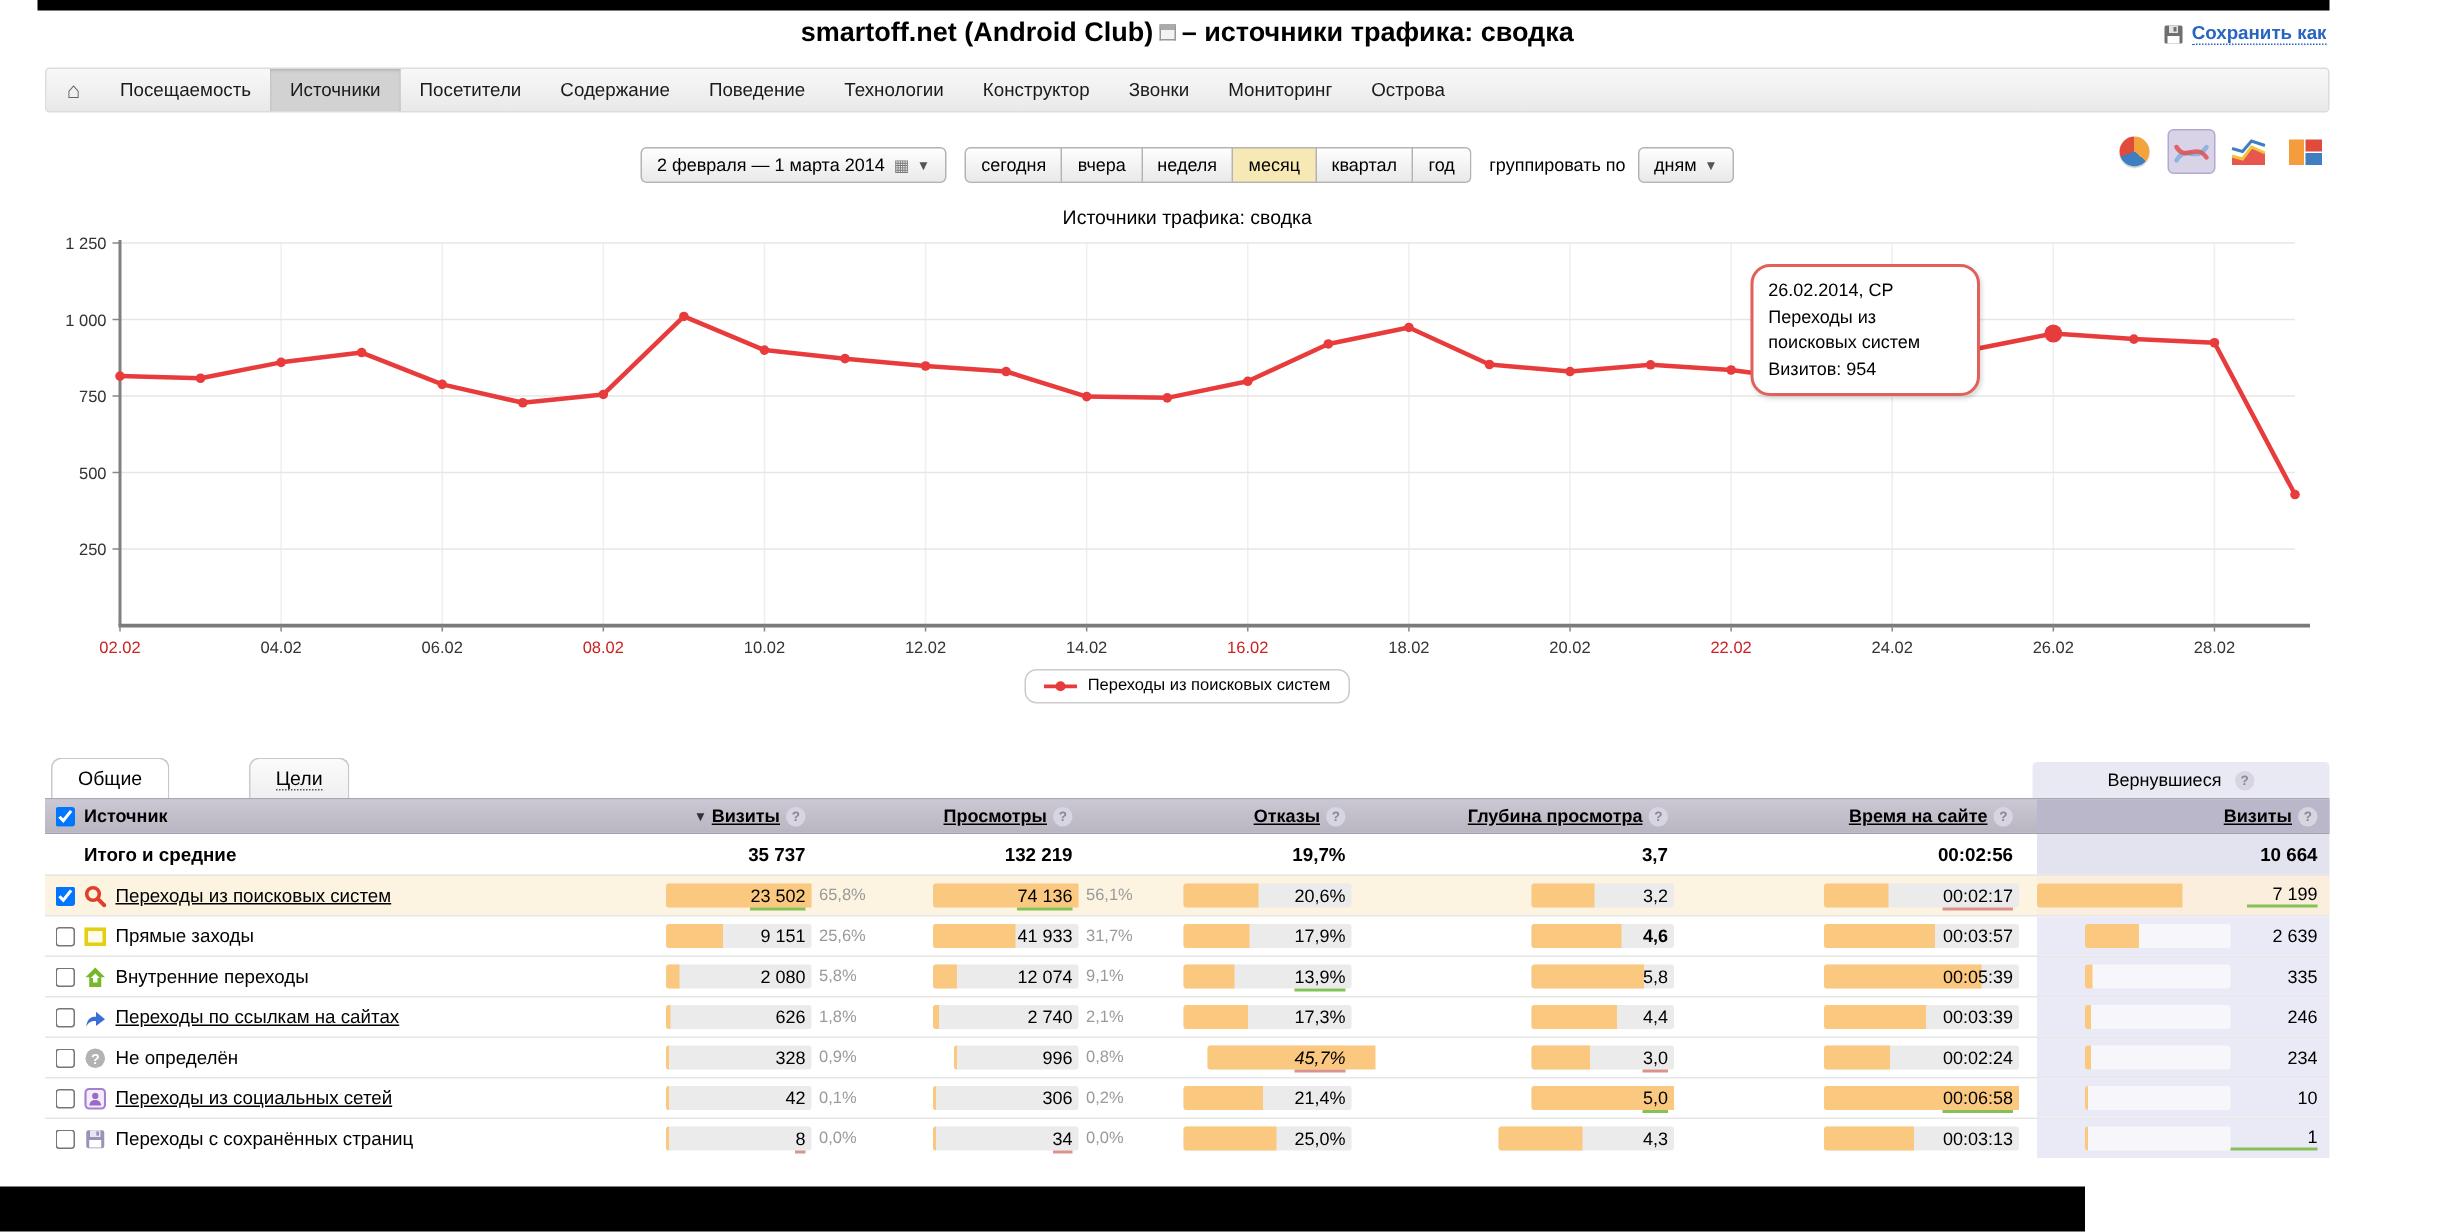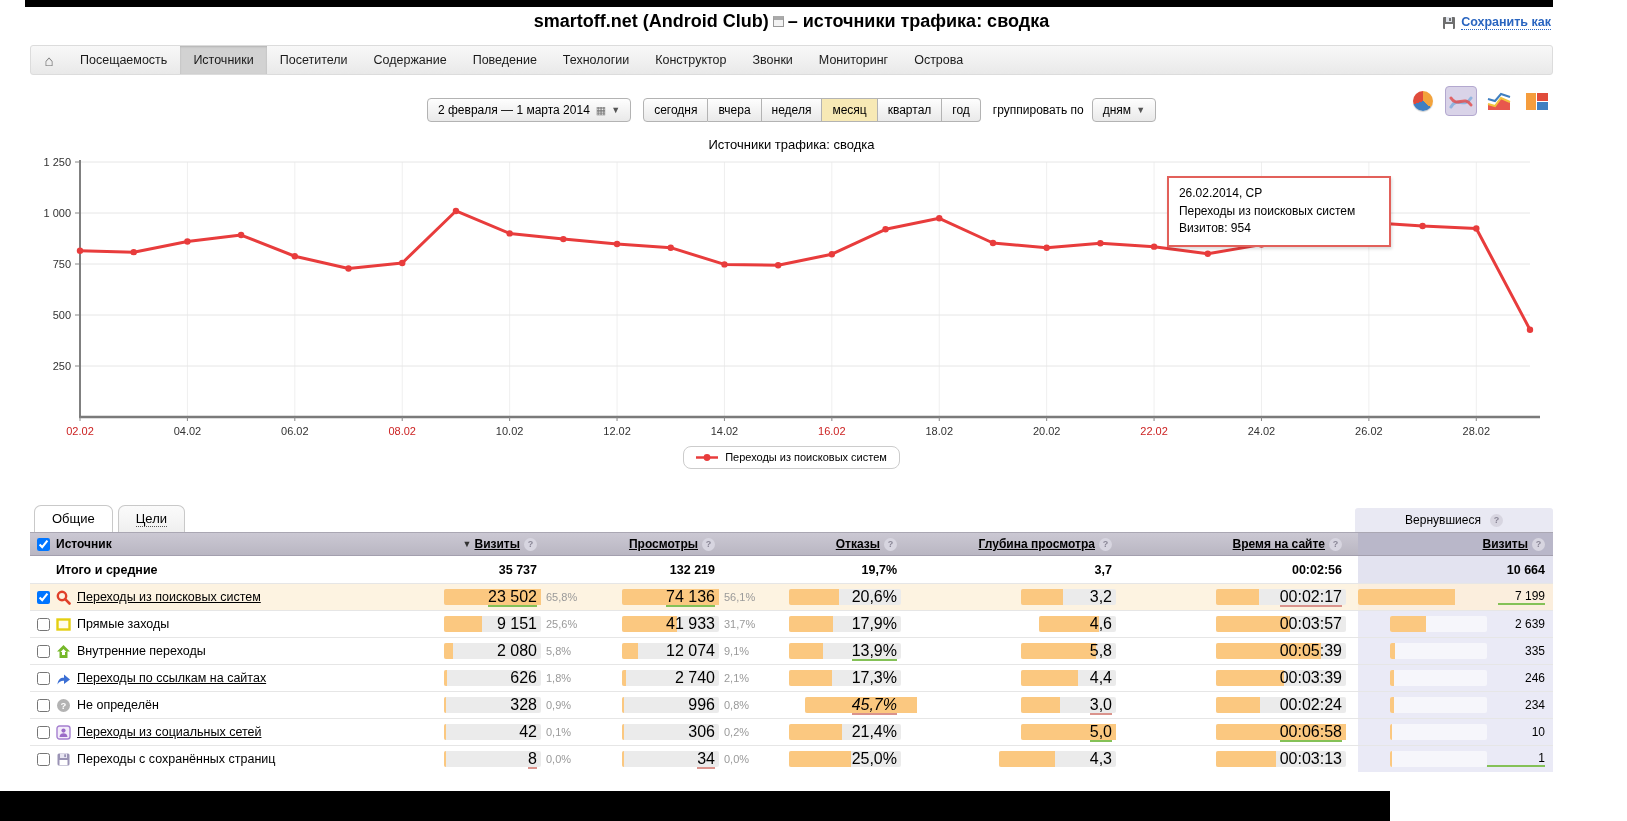--- a/index.html
+++ b/index.html
@@ -34,29 +34,29 @@
   .caret { font-size:9px; color:#555; margin-left:5px; }
   .cal-glyph { color:#777; margin-left:6px; font-size:11px; }
   .chart-type-icons { position:absolute; right:0; top:-10px; display:flex; gap:6px; }
   .ct-btn { width:32px; height:30px; border-radius:4px; display:flex; align-items:center; justify-content:center; cursor:pointer; border:1px solid transparent; }
   .ct-btn.on { background:#d9d3e8; border-color:#b3a8cf; }
   .pie-ic { width:20px; height:20px; border-radius:50%; background:conic-gradient(#f2a33c 0 130deg, #3f7fc1 130deg 250deg, #e04b3b 250deg 360deg); box-shadow:0 1px 1px rgba(0,0,0,.2); }
 
   
   .chart-title { text-align:center; font-size:13px; margin-top:13px; }
   .chart-wrap { position:relative; margin-top:2px; height:292px; }
-  .tooltip { position:absolute; width:224px; background:#fff; border:2px solid #e2605a; border-radius:0; padding:7px 10px; font-size:12px; line-height:1.45; box-shadow:1px 2px 3px rgba(0,0,0,.15); z-index:5; }
+  .tooltip { position:absolute; width:153px; background:#fff; border:2px solid #e2605a; border-radius:13px; padding:7px 10px; font-size:12px; line-height:1.45; box-shadow:1px 2px 3px rgba(0,0,0,.15); z-index:5; }
   .legend-row { display:flex; justify-content:center; margin-top:0px; }
   .legend-box { border:1px solid #ccc; border-radius:8px; padding:4px 12px 5px; font-size:11px; display:flex; align-items:center; gap:7px; background:#fff; cursor:pointer; }
 
   
   .table-sec { margin-top:36px; position:relative; font-size:12.5px; }
   .tabs { display:flex; gap:5px; padding-left:4px; height:27px; align-items:flex-end; }
   .tab { border:1px solid #c9c9c9; border-bottom:none; border-radius:7px 7px 0 0; padding:5px 17px 6px; font-size:13px; background:#fff; cursor:pointer; }
-  .tab.inactive { background:linear-gradient(#fbfbfb,#efefef); }
+  .tab.inactive { background:linear-gradient(#fbfbfb,#efefef);margin-left:48px; }
   .tab.inactive .t-lbl { border-bottom:1px dotted #555; }
   .ret-head { position:absolute; right:0; top:3px; width:198px; height:24px; background:#e9e9f3; border-radius:3px 3px 0 0; display:flex; align-items:center; justify-content:center; gap:5px; font-size:12px; }
   .thead { display:flex; background:linear-gradient(#cbc8d3,#b9b6c2); border-top:1px solid #aaa7b3; border-bottom:1px solid #a39fae; height:24px; align-items:center; font-size:12px; font-weight:bold; }
   .thead .hlink { text-decoration:underline; cursor:pointer; }
   .help { display:inline-flex; width:13px; height:13px; border-radius:50%; background:#d7d5e0; color:#8a8797; font-size:9px; font-weight:bold; align-items:center; justify-content:center; margin-left:4px; cursor:pointer; flex:none; }
   .sort-ic { font-size:9px; color:#333; margin-right:3px; }
   .c-src { width:410px; display:flex; align-items:center; padding-left:7px; }
   .c-visits { width:145px; display:flex; align-items:center; justify-content:flex-end; }
   .c-views { width:178px; display:flex; align-items:center; justify-content:flex-end; }
   .c-bounce { width:150px; display:flex; align-items:center; justify-content:flex-end; padding-right:12px; }
@@ -67,21 +67,21 @@
   .thead .c-visits,.thead .c-views { padding-right:48px; }
   .thead .c-bounce,.thead .c-depth,.thead .c-time { padding-right:16px; }
   .trow { display:flex; height:27px; align-items:center; border-top:1px solid #e6e6e6; }
   .trow.totals { font-weight:bold; border-top:none; font-size:12.5px; }
   .trow.hl { background:#fdf3e1; }
   .trow.hl .c-ret { background:#fbeedd;gap:43px; }
   .trow.totals .c-ret { background:#e3e3f0; }
   .totval-visits { padding-right:48px; }
   .track { position:relative; height:16px; background:#ebebeb; border-radius:2px; display:inline-block; flex:none; }
   .fill { position:absolute; left:0; top:0; bottom:0; background:#fbc880; border-radius:2px 0 0 2px; }
-  .tval { position:absolute; right:4px; top:0; line-height:16px; font-size:16px; white-space:nowrap; }
+  .tval { position:absolute; right:4px; top:0; line-height:16px; font-size:12px; white-space:nowrap; }
   .pct { width:44px; padding-left:5px; font-size:11px; color:#9a9a9a; text-align:left; flex:none; }
   .u-g { border-bottom:2px solid #84c157; }
   .u-r { border-bottom:2px solid #da938c; }
   .rowname { margin-left:6px; white-space:nowrap; }
   .rowname.lnk { text-decoration:underline; cursor:pointer; }
   .ret-val { width:58px; text-align:right; font-size:12px; }
   .row-ic { width:15px; height:15px; margin-left:6px; display:inline-flex; align-items:center; justify-content:center; flex:none; }
   input[type=checkbox] { width:13px; height:13px; margin:0; flex:none; }
   .xlab { font-size:11px; fill:#333; }
   .xlab.red { fill:#cc2222; }
@@ -410,21 +410,21 @@
             </span>
             <span class="pct">31,7%</span>
           </div>
           <div class="cell c-bounce">
             <span class="track" style="width: 112px;">
               <span class="fill" style="width: 43.68px;"></span>
               <span class="tval">17,9%</span>
             </span>
           </div>
           <div class="cell c-depth">
-            <span class="track" style="width: 77px;">
+            <span class="track" style="width: 95px; font-weight: bold;">
               <span class="fill" style="width: 59.85px;"></span>
               <span class="tval">4,6</span>
             </span>
           </div>
           <div class="cell c-time">
             <span class="track" style="width: 130px;">
               <span class="fill" style="width: 74.1px;"></span>
               <span class="tval">00:03:57</span>
             </span>
           </div>
@@ -546,21 +546,21 @@
             <span class="rowname">Не определён</span>
           </div>
           <div class="cell c-visits">
             <span class="track" style="width: 97px;">
               <span class="fill" style="width: 2px;"></span>
               <span class="tval">328</span>
             </span>
             <span class="pct">0,9%</span>
           </div>
           <div class="cell c-views">
-            <span class="track" style="width: 97px;">
+            <span class="track" style="width: 83px;">
               <span class="fill" style="width: 2px;"></span>
               <span class="tval">996</span>
             </span>
             <span class="pct">0,8%</span>
           </div>
           <div class="cell c-bounce">
             <span class="track" style="width: 96px; font-style: italic;">
               <span class="fill" style="width: 112px;"></span>
               <span class="tval u-r">45,7%</span>
             </span>

